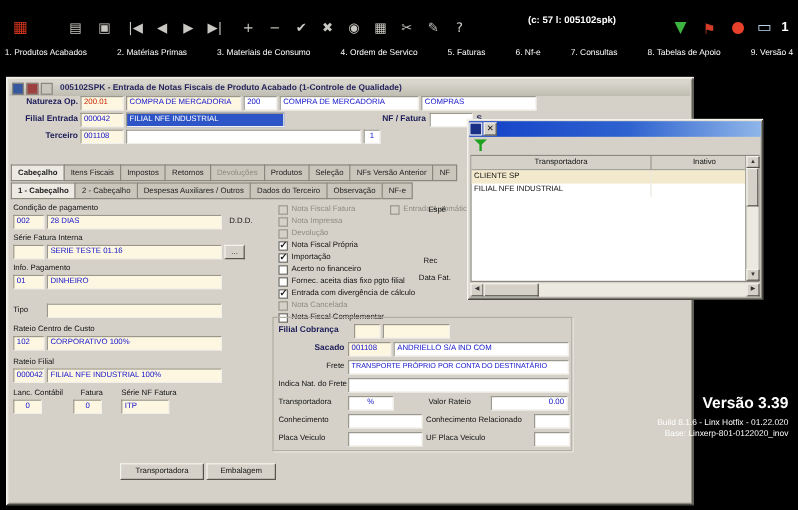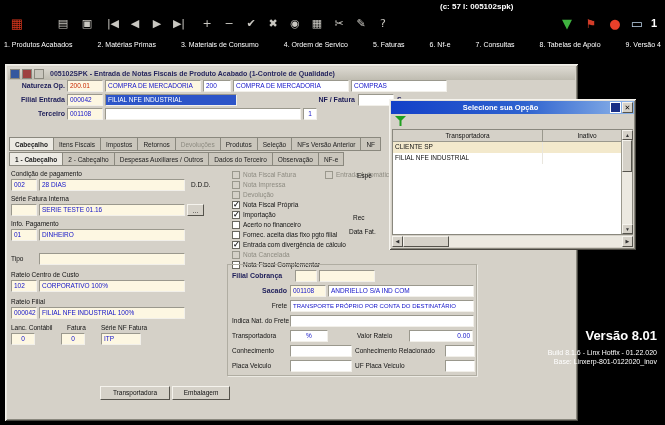--- a/index.html
+++ b/index.html
@@ -2,21 +2,21 @@
 <html><head>
 <meta charset="utf-8">
 <style>
   * { margin:0; padding:0; box-sizing:border-box; }
   html,body { width:665px; height:425px; }
   body { background:#000; font-family:"Liberation Sans",sans-serif; position:relative; overflow:hidden; }
   .screen { position:absolute; inset:0; width:665px; height:425px; background:#000; }
 
   
   .app-title { position:absolute; top:2px; left:120px; width:320px; text-align:center; color:#fff; font-size:8px; font-weight:bold; }
-  .session-info { position:absolute; top:2px; left:440px; color:#fff; font-size:8px; font-weight:bold; }
+  .session-info { position:absolute; top:12px; left:440px; color:#fff; font-size:8px; font-weight:bold; }
 
   
   .toolbar { position:absolute; top:11px; left:0; width:665px; height:28px; }
   .ticon { position:absolute; top:2px; width:22px; height:22px; background:transparent; border:none; color:#c9c7c1;
            font-family:"DejaVu Sans",sans-serif; font-size:11px; line-height:22px; text-align:center; padding:0; cursor:default; }
   .ticon.red { color:#d4351c; font-size:13px; }
   .ticon.green { color:#3fb33f; font-size:13px; }
   .ticon.flagred { color:#d23c28; font-size:12px; }
   .ticon.power { color:#e8402a; font-size:13px; }
   .ticon.mon { color:#bcd2e8; font-size:13px; }
@@ -306,21 +306,20 @@
     <div class="fld white" style="left:285px;top:296px;width:62px"></div>
     <div class="lbl" style="left:350px;top:298px">UF Placa Veiculo</div>
     <div class="fld white" style="left:440px;top:296px;width:30px"></div>
 
     <div class="btn" style="left:95px;top:322px;width:70px;height:14px">Transportadora</div>
     <div class="btn" style="left:167px;top:322px;width:58px;height:14px">Embalagem</div>
   </div>
 
   <div class="popup">
     <div class="popup-titlebar">
-      <span class="popup-title">Selecione sua Opção</span>
       <span class="pbtn navy"></span>
       <span class="pbtn close"></span>
     </div>
     <div class="popup-toolbar">
       <svg width="11" height="10" viewBox="0 0 11 10">
         <polygon points="0,0 11,0 6.5,4.5 6.5,10 4.5,10 4.5,4.5" fill="#1fa01f"></polygon>
       </svg>
     </div>
     <div class="pgrid">
       <div class="ghead">
@@ -343,18 +342,18 @@
     </div>
     <div class="hscroll">
       <div class="sarrow left"></div>
       <div class="hthumb"></div>
       <div class="hsp"></div>
       <div class="sarrow right"></div>
     </div>
   </div>
 
   <div class="version">
-    <div class="vtitle">Versão  8.01</div>
+    <div class="vtitle">Versão  3.39</div>
     <div class="vline first">Build 8.1.6 - Linx Hotfix - 01.22.020</div>
     <div class="vline">Base: Linxerp-801-0122020_inov</div>
   </div>
 
 </div>
 
 </body></html>

